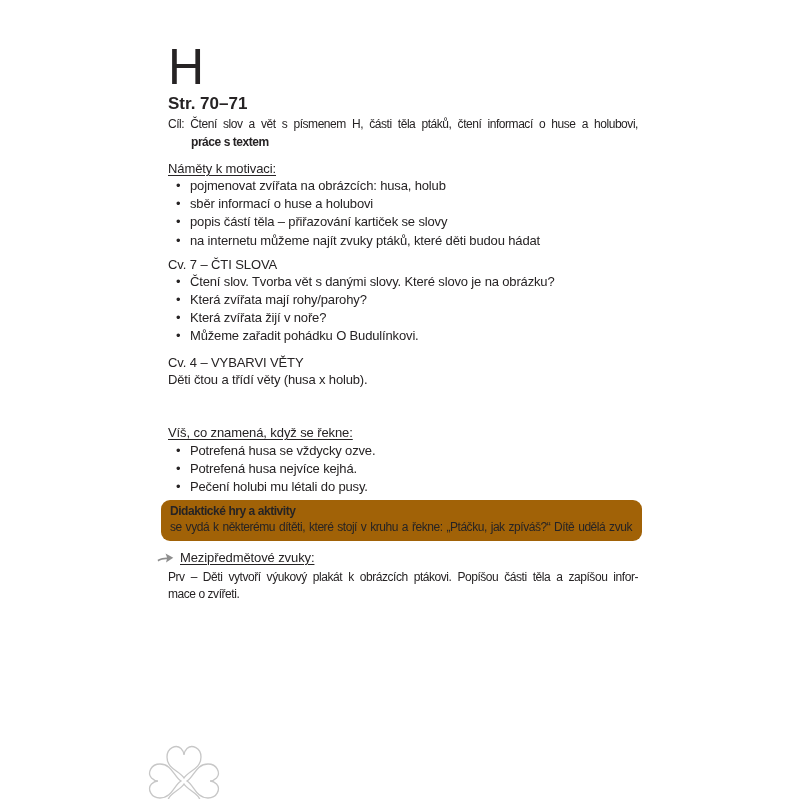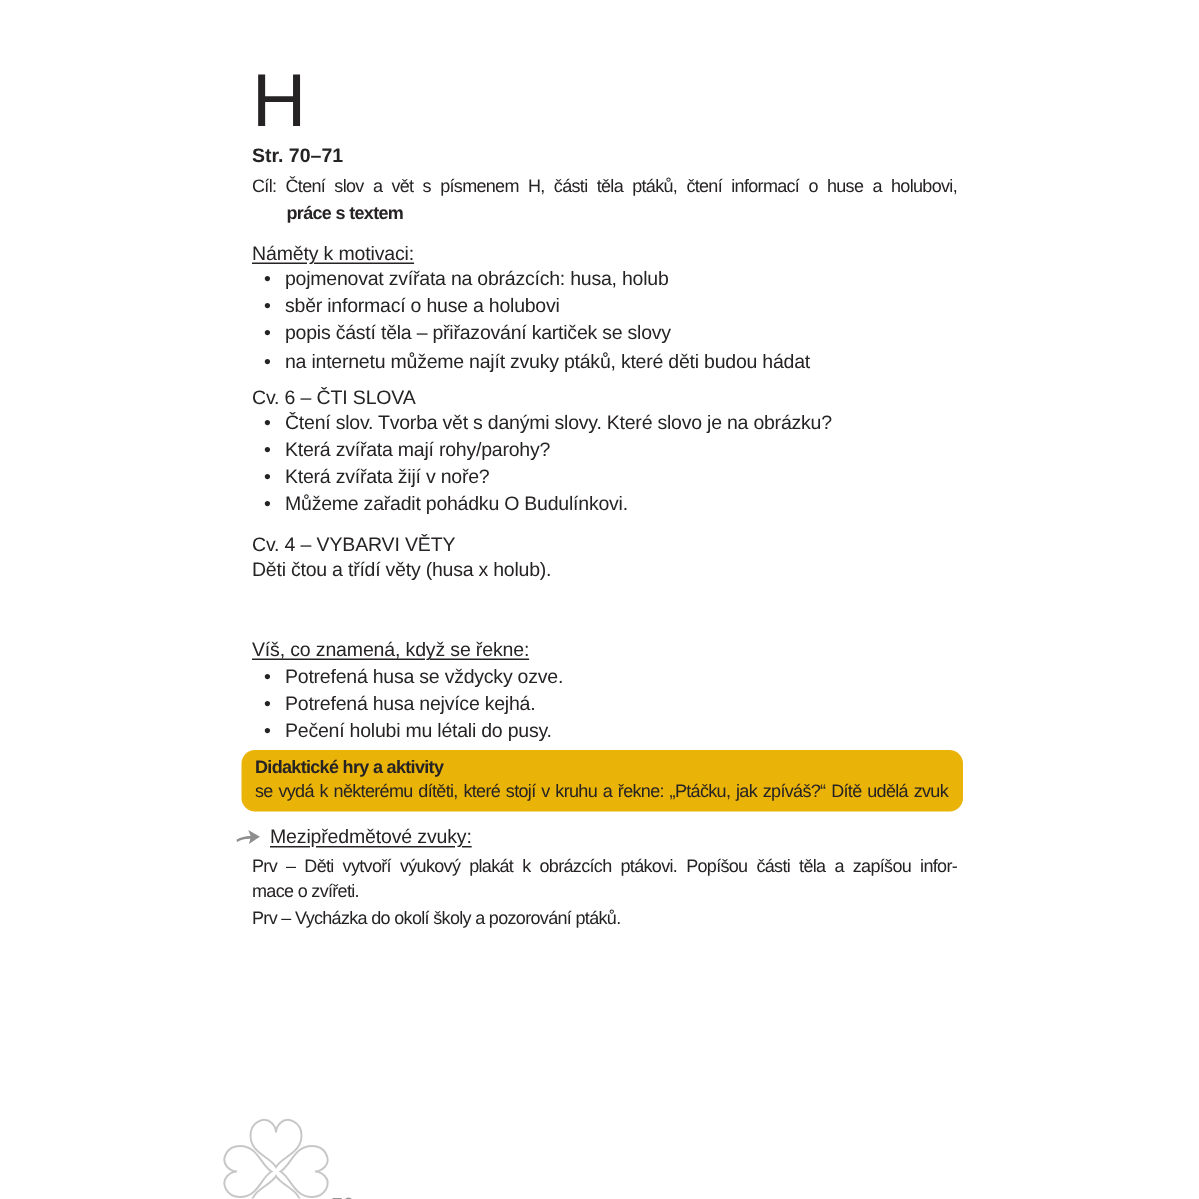--- a/index.html
+++ b/index.html
@@ -4,21 +4,21 @@
 <style>
   html, body { margin:0; padding:0; }
   body {
     width:799px; height:799px; overflow:hidden; background:#ffffff;
     font-family:"Liberation Sans", sans-serif; color:#262324; position:relative;
   }
   .page { position:absolute; inset:0; background:#fff; }
   .content { position:absolute; left:168px; top:42px; width:470px; }
 
   .letter { font-size:50px; line-height:50px; font-weight:400; letter-spacing:1px; }
-  .pages  { margin-top:4px; font-size:13px; font-weight:700; line-height:15px; }
+  .pages  { margin-top:4px; font-size:17px; font-weight:700; line-height:15px; }
 
   .goal { margin-top:5px; font-size:12px; letter-spacing:-0.45px; line-height:17.5px; }
   .goal .l1 { white-space:nowrap; text-align:justify; text-align-last:justify; }
   .goal .l2 { padding-left:23px; font-weight:700; }
 
   .heading-underline { font-size:13px; letter-spacing:-0.1px; line-height:16px;
                        text-decoration:underline; text-underline-offset:2px; }
 
   ul.bullets { list-style:none; margin:0; padding:0; font-size:13px; letter-spacing:-0.15px; }
   ul.bullets li { position:relative; padding-left:22px; line-height:18.2px; }
@@ -26,21 +26,21 @@
   .mot-list { margin-top:2px; }
 
   .ex-heading { font-size:13px; letter-spacing:-0.1px; line-height:16px; }
   .ex1 { margin-top:7px; }
   .ex1-list { margin-top:6px; }
   .ex4 { margin-top:9px; }
   .plain-line { font-size:13px; letter-spacing:-0.15px; line-height:17.5px; }
   .ex4-list { margin-top:2px; }
 
   .box { margin-top:4px; margin-left:-7px; margin-right:-4px;
-         background:#eab308; border-radius:9px; padding:4px 10px 5px 9px;
+         background:#a16207; border-radius:9px; padding:4px 10px 5px 9px;
          font-size:12px; letter-spacing:-0.45px; line-height:15.8px; }
   .box-title { font-weight:700; }
   .jline { white-space:nowrap; text-align:justify; text-align-last:justify; }
 
   .mez-row { margin-top:9px; display:flex; align-items:center; gap:6px; margin-left:-11px; }
   .arrow-icon { display:inline-flex; width:17px; height:13px; flex:0 0 auto; }
 
   .prv { margin-top:3px; font-size:12px; letter-spacing:-0.45px; line-height:17.5px; }
 
   .clover-svg { position:absolute; left:132px; top:729px; width:104px; height:104px; }
@@ -63,21 +63,21 @@
     </div>
 
     <div class="heading-underline" style="margin-top:10px;">Náměty k motivaci:</div>
     <ul class="bullets mot-list">
       <li>pojmenovat zvířata na obrázcích: husa, holub</li>
       <li>sběr informací o huse a holubovi</li>
       <li>popis částí těla – přiřazování kartiček se slovy</li>
       <li>na internetu můžeme najít zvuky ptáků, které děti budou hádat</li>
     </ul>
 
-    <div class="ex-heading ex1"><b>Cv. 6</b><span> – ČTI SLOVA</span></div>
+    <div class="ex-heading ex1"><b>Cv. 7</b><span> – ČTI SLOVA</span></div>
     <ul class="bullets ex1-list">
       <li>Čtení slov. Tvorba vět s danými slovy. Které slovo je na obrázku?</li>
       <li>Která zvířata mají rohy/parohy?</li>
       <li>Která zvířata žijí v noře?</li>
       <li>Můžeme zařadit pohádku O Budulínkovi.</li>
     </ul>
 
     <div class="ex-heading ex4"><b>Cv. 4</b><span> – VYBARVI VĚTY</span></div>
     <div class="plain-line">Děti čtou a třídí věty (husa x holub).</div>
     <div class="heading-underline" style="line-height:17.5px;margin-top:36px;">Víš, co znamená, když se řekne:</div>
@@ -96,21 +96,20 @@
       <span class="arrow-icon">
           <svg width="17" height="13" viewBox="0 0 17 13" xmlns="http://www.w3.org/2000/svg">
             <path d="M0.6,8.8 C3.8,7.1 7,6.3 10.1,6.4 L8.5,2.4 L16.3,6.8 L9,11.6 L9.9,8.2 C7,8 3.9,8.7 1.1,10.4 Z" fill="#8e8e8e"></path>
           </svg>
         </span>
       <span class="heading-underline">Mezipředmětové zvuky:</span>
     </div>
     <div class="prv">
       <div class="jline"><span>Prv – Děti vytvoří </span><b>výukový plakát</b><span> k obrázcích ptákovi. Popíšou části těla a zapíšou infor-</span></div>
       <div>mace o zvířeti.</div>
-      <div>Prv – Vycházka do okolí školy a pozorování ptáků.</div>
     </div>
 
   </div>
 
   <svg class="clover-svg" viewBox="-52 -52 104 104" xmlns="http://www.w3.org/2000/svg">
     <g fill="#ffffff" stroke="#c7c7c7" stroke-width="1.3">
       <path transform="rotate(0)" d="M0,-3 C-4,-10 -17,-12 -17,-24 C-17,-33 -8,-37 -3,-32.5 C-1,-30.5 0,-28 0,-26 C0,-28 1,-30.5 3,-32.5 C8,-37 17,-33 17,-24 C17,-12 4,-10 0,-3 Z"></path>
       <path transform="rotate(90)" d="M0,-3 C-4,-10 -17,-12 -17,-24 C-17,-33 -8,-37 -3,-32.5 C-1,-30.5 0,-28 0,-26 C0,-28 1,-30.5 3,-32.5 C8,-37 17,-33 17,-24 C17,-12 4,-10 0,-3 Z"></path>
       <path transform="rotate(180)" d="M0,-3 C-4,-10 -17,-12 -17,-24 C-17,-33 -8,-37 -3,-32.5 C-1,-30.5 0,-28 0,-26 C0,-28 1,-30.5 3,-32.5 C8,-37 17,-33 17,-24 C17,-12 4,-10 0,-3 Z"></path>
       <path transform="rotate(270)" d="M0,-3 C-4,-10 -17,-12 -17,-24 C-17,-33 -8,-37 -3,-32.5 C-1,-30.5 0,-28 0,-26 C0,-28 1,-30.5 3,-32.5 C8,-37 17,-33 17,-24 C17,-12 4,-10 0,-3 Z"></path>

